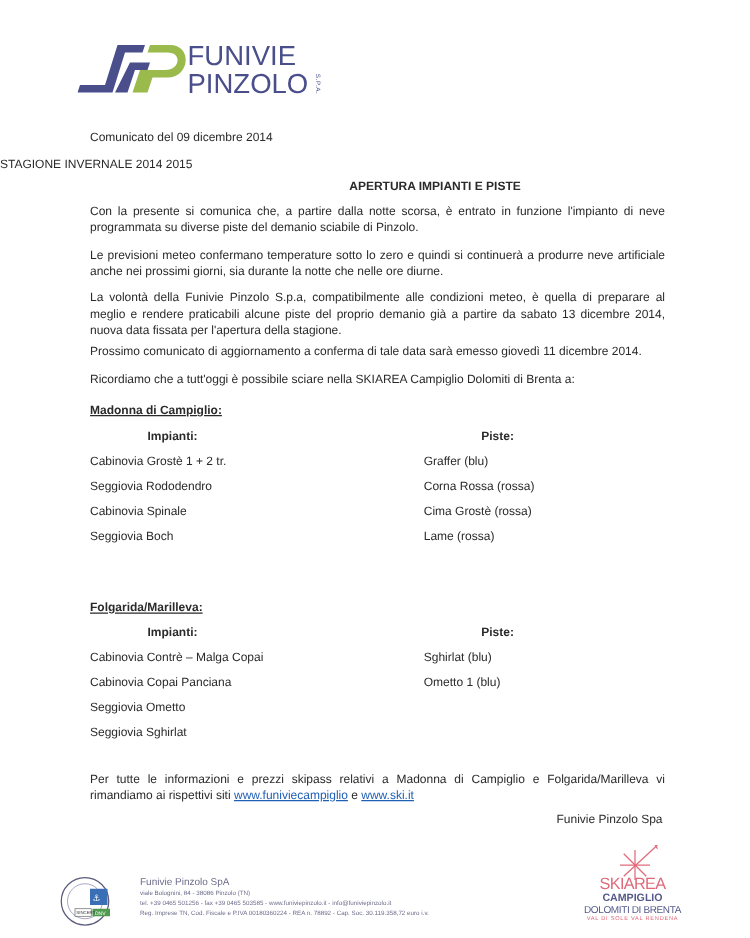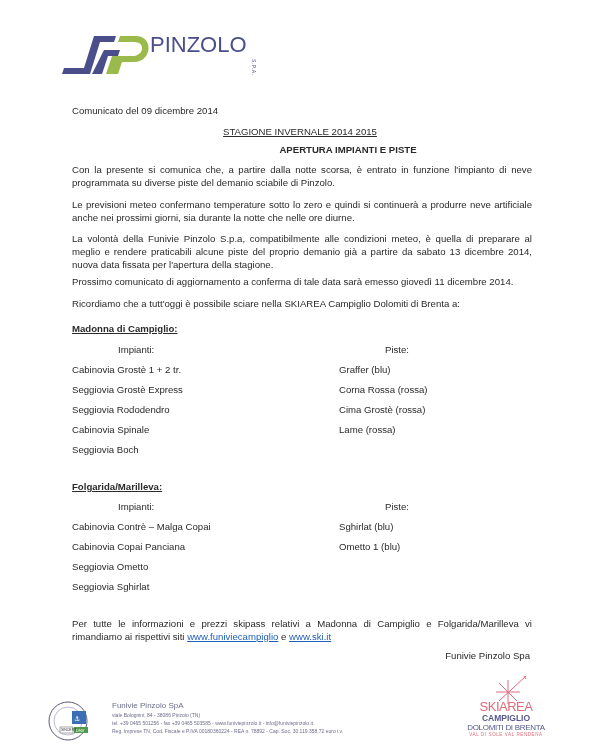--- a/index.html
+++ b/index.html
@@ -7,30 +7,30 @@
          font-family: "Liberation Sans", sans-serif; color: #2a2a2a; }
   .abs { position: absolute; }
   .logo { left: 62px; top: 34px; width: 240px; height: 48px; }
   .logo-text { position: absolute; left: 88px; top: 0; color: #4a4f8c;
     font-family: "Liberation Sans", sans-serif; font-size: 22px; line-height: 22px; letter-spacing: 0px; }
   .logo-text .l2 { display: block; }
   .logo-spa { position: absolute; left: 189px; top: 25px; font-size: 5px; color: #4a4f8c;
     writing-mode: vertical-rl; letter-spacing: 0.5px; }
   .doc { font-size: 9.6px; line-height: 13px; }
   .date { left: 72px; top: 104px; }
-  .season { left: 0; width: 600px; top: 125px; text-align: center; text-decoration: underline; }
+  .season { left: 0; width: 600px; top: 125px; text-align: left; }
   .heading { left: 0; width: 600px; top: 143px; text-align: center; font-weight: bold; padding-left: 48px; }
   .para { left: 72px; width: 460px; text-align: justify; }
   .p1 { top: 163px; }
   .p2 { top: 198px; }
   .p3 { top: 232px; }
   .p4 { top: 275px; }
   .p5 { top: 297px; }
   .sec-title { left: 72px; font-weight: bold; text-decoration: underline; }
-  .col-h { font-weight: normal; padding-left: 46px; }
+  .col-h { font-weight: bold; padding-left: 46px; }
   .list { position: absolute; }
   .list div { height: 20px; }
   .link { color: #1f5fb5; text-decoration: underline; }
   .signature { right: 70px; top: 649px; }
   .footer-text { left: 112px; top: 701px; color: #6d6d8c; font-size: 5px; line-height: 8px; }
   .footer-text .name { font-size: 8px; line-height: 10px; }
   .seal { left: 42px; top: 697px; width: 62px; height: 44px; }
   .skiarea { left: 456px; top: 676px; width: 100px; height: 70px; text-align: center; }
   .sk-name { font-size: 13px; color: #e06a7a; font-weight: normal; line-height: 13px; margin-top: 24px; letter-spacing: -0.5px; }
   .sk-l2 { font-size: 8.5px; color: #555a8a; font-weight: bold; line-height: 10px; }
@@ -40,41 +40,41 @@
 </head>
 <body>
 
 <div class="abs logo">
   <svg width="90" height="48" viewBox="0 0 90 48" style="position:absolute;left:0;top:0;">
     <polygon points="0,40 28,40 38,8 52,8 54,2 32,2 22,34 2,34" fill="#4a4f8c"></polygon>
     <polygon points="30,40 40,40 46,22 56,22 58,16 42,16" fill="#4a4f8c"></polygon>
     <path d="M44,40 L50,22 L70,22 C82,22 84,8 72,8 L56,8 L58,2 L74,2 C92,2 90,28 72,28 L60,28 L56,40 Z" fill="#9bba4c"></path>
   </svg>
   <div class="logo-text">
+    <span class="l2">FUNIVIE</span>
     <span class="l2">PINZOLO</span>
   </div>
   <div class="logo-spa">S.P.A.</div>
 </div>
 
 <div class="abs doc date">Comunicato del 09 dicembre 2014</div>
 <div class="abs doc season">STAGIONE INVERNALE 2014 2015</div>
 <div class="abs doc heading">APERTURA IMPIANTI E PISTE</div>
 
 <div class="abs doc para p1">Con la presente si comunica che, a partire dalla notte scorsa, è entrato in funzione l'impianto di neve programmata su diverse piste del demanio sciabile di Pinzolo.</div>
 <div class="abs doc para p2">Le previsioni meteo confermano temperature sotto lo zero e quindi si continuerà a produrre neve artificiale anche nei prossimi giorni, sia durante la notte che nelle ore diurne.</div>
 <div class="abs doc para p3">La volontà della Funivie Pinzolo S.p.a, compatibilmente alle condizioni meteo, è quella di preparare al meglio e rendere praticabili alcune piste del proprio demanio già a partire da sabato 13 dicembre 2014, nuova data fissata per l'apertura della stagione.</div>
 <div class="abs doc para p4">Prossimo comunicato di aggiornamento a conferma di tale data sarà emesso giovedì 11 dicembre 2014.</div>
 <div class="abs doc para p5">Ricordiamo che a tutt'oggi è possibile sciare nella SKIAREA Campiglio Dolomiti di Brenta a:</div>
 
 <div class="abs doc sec-title" style="top:322px;">Madonna di Campiglio:</div>
 <div class="abs doc col-h" style="left:72px;top:343px;">Impianti:</div>
 <div class="abs doc col-h" style="left:339px;top:343px;">Piste:</div>
 <div class="list doc" style="left:72px;top:363px;">
   <div>Cabinovia Grostè 1 + 2 tr.</div>
-  <div>Seggiovia Grostè Express</div>
   <div>Seggiovia Rododendro</div>
   <div>Cabinovia Spinale</div>
   <div>Seggiovia Boch</div>
 </div>
 <div class="list doc" style="left:339px;top:363px;">
   <div>Graffer (blu)</div>
   <div>Corna Rossa (rossa)</div>
   <div>Cima Grostè (rossa)</div>
   <div>Lame (rossa)</div>
 </div>

